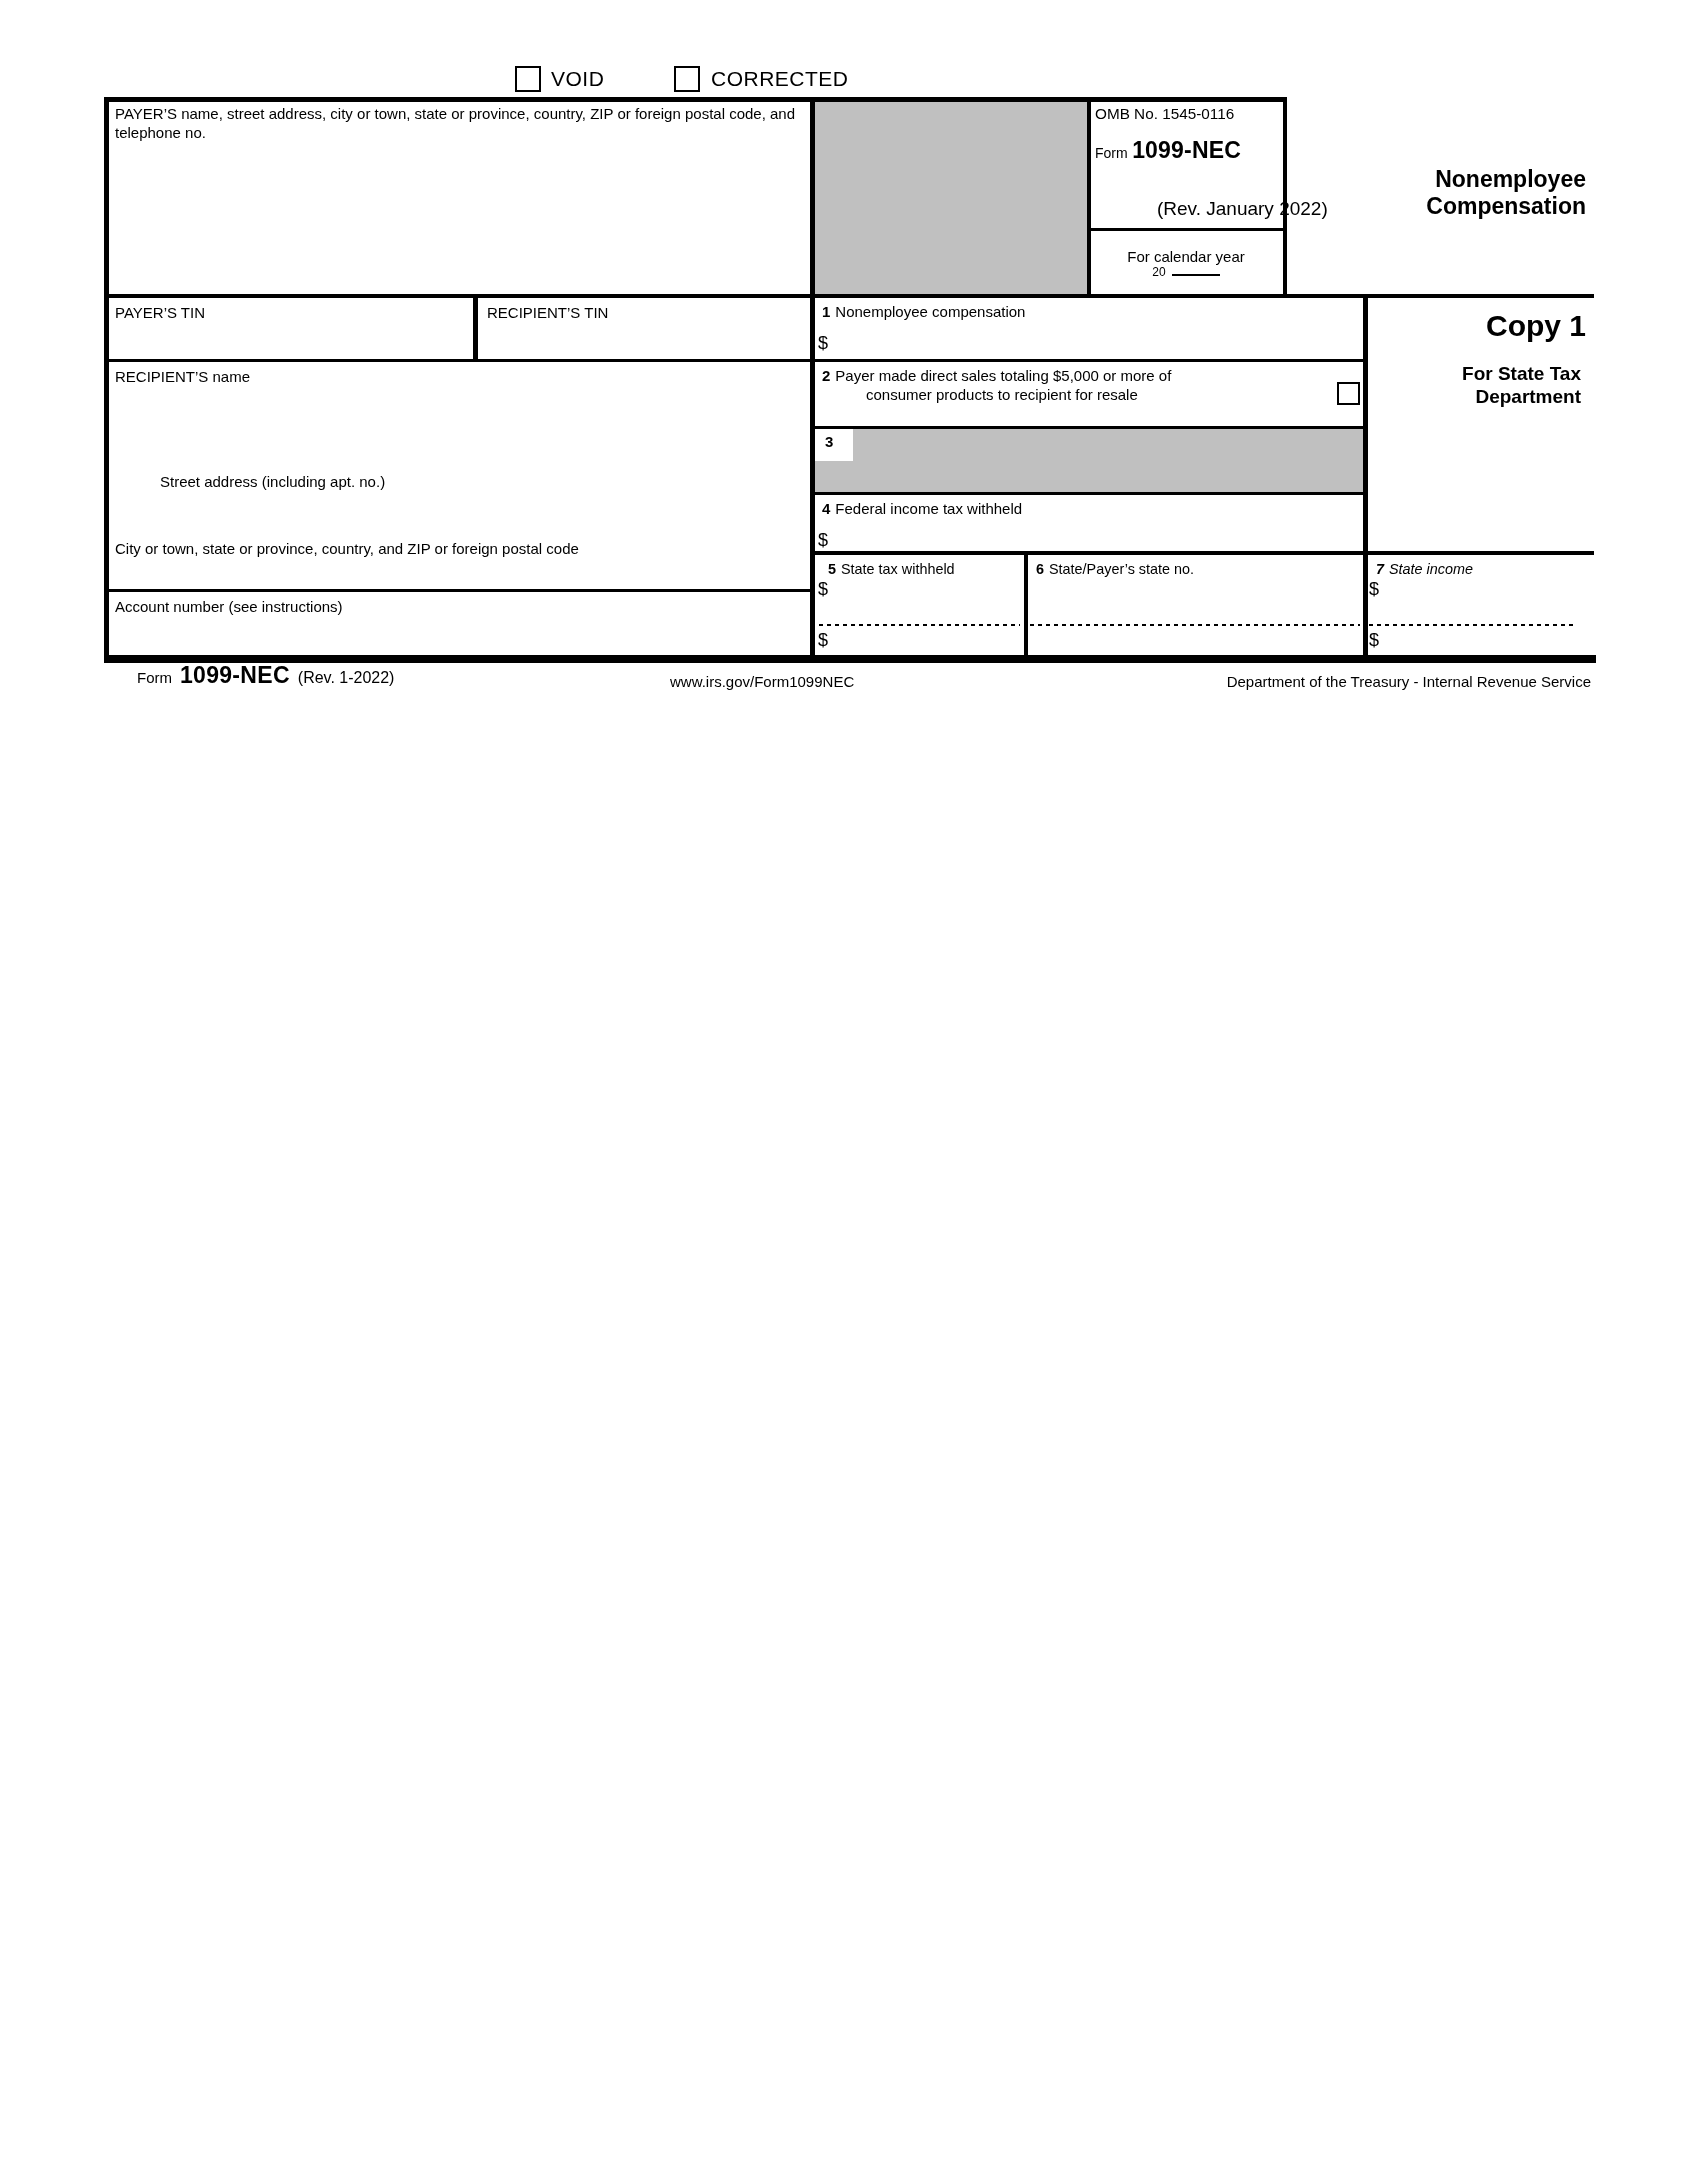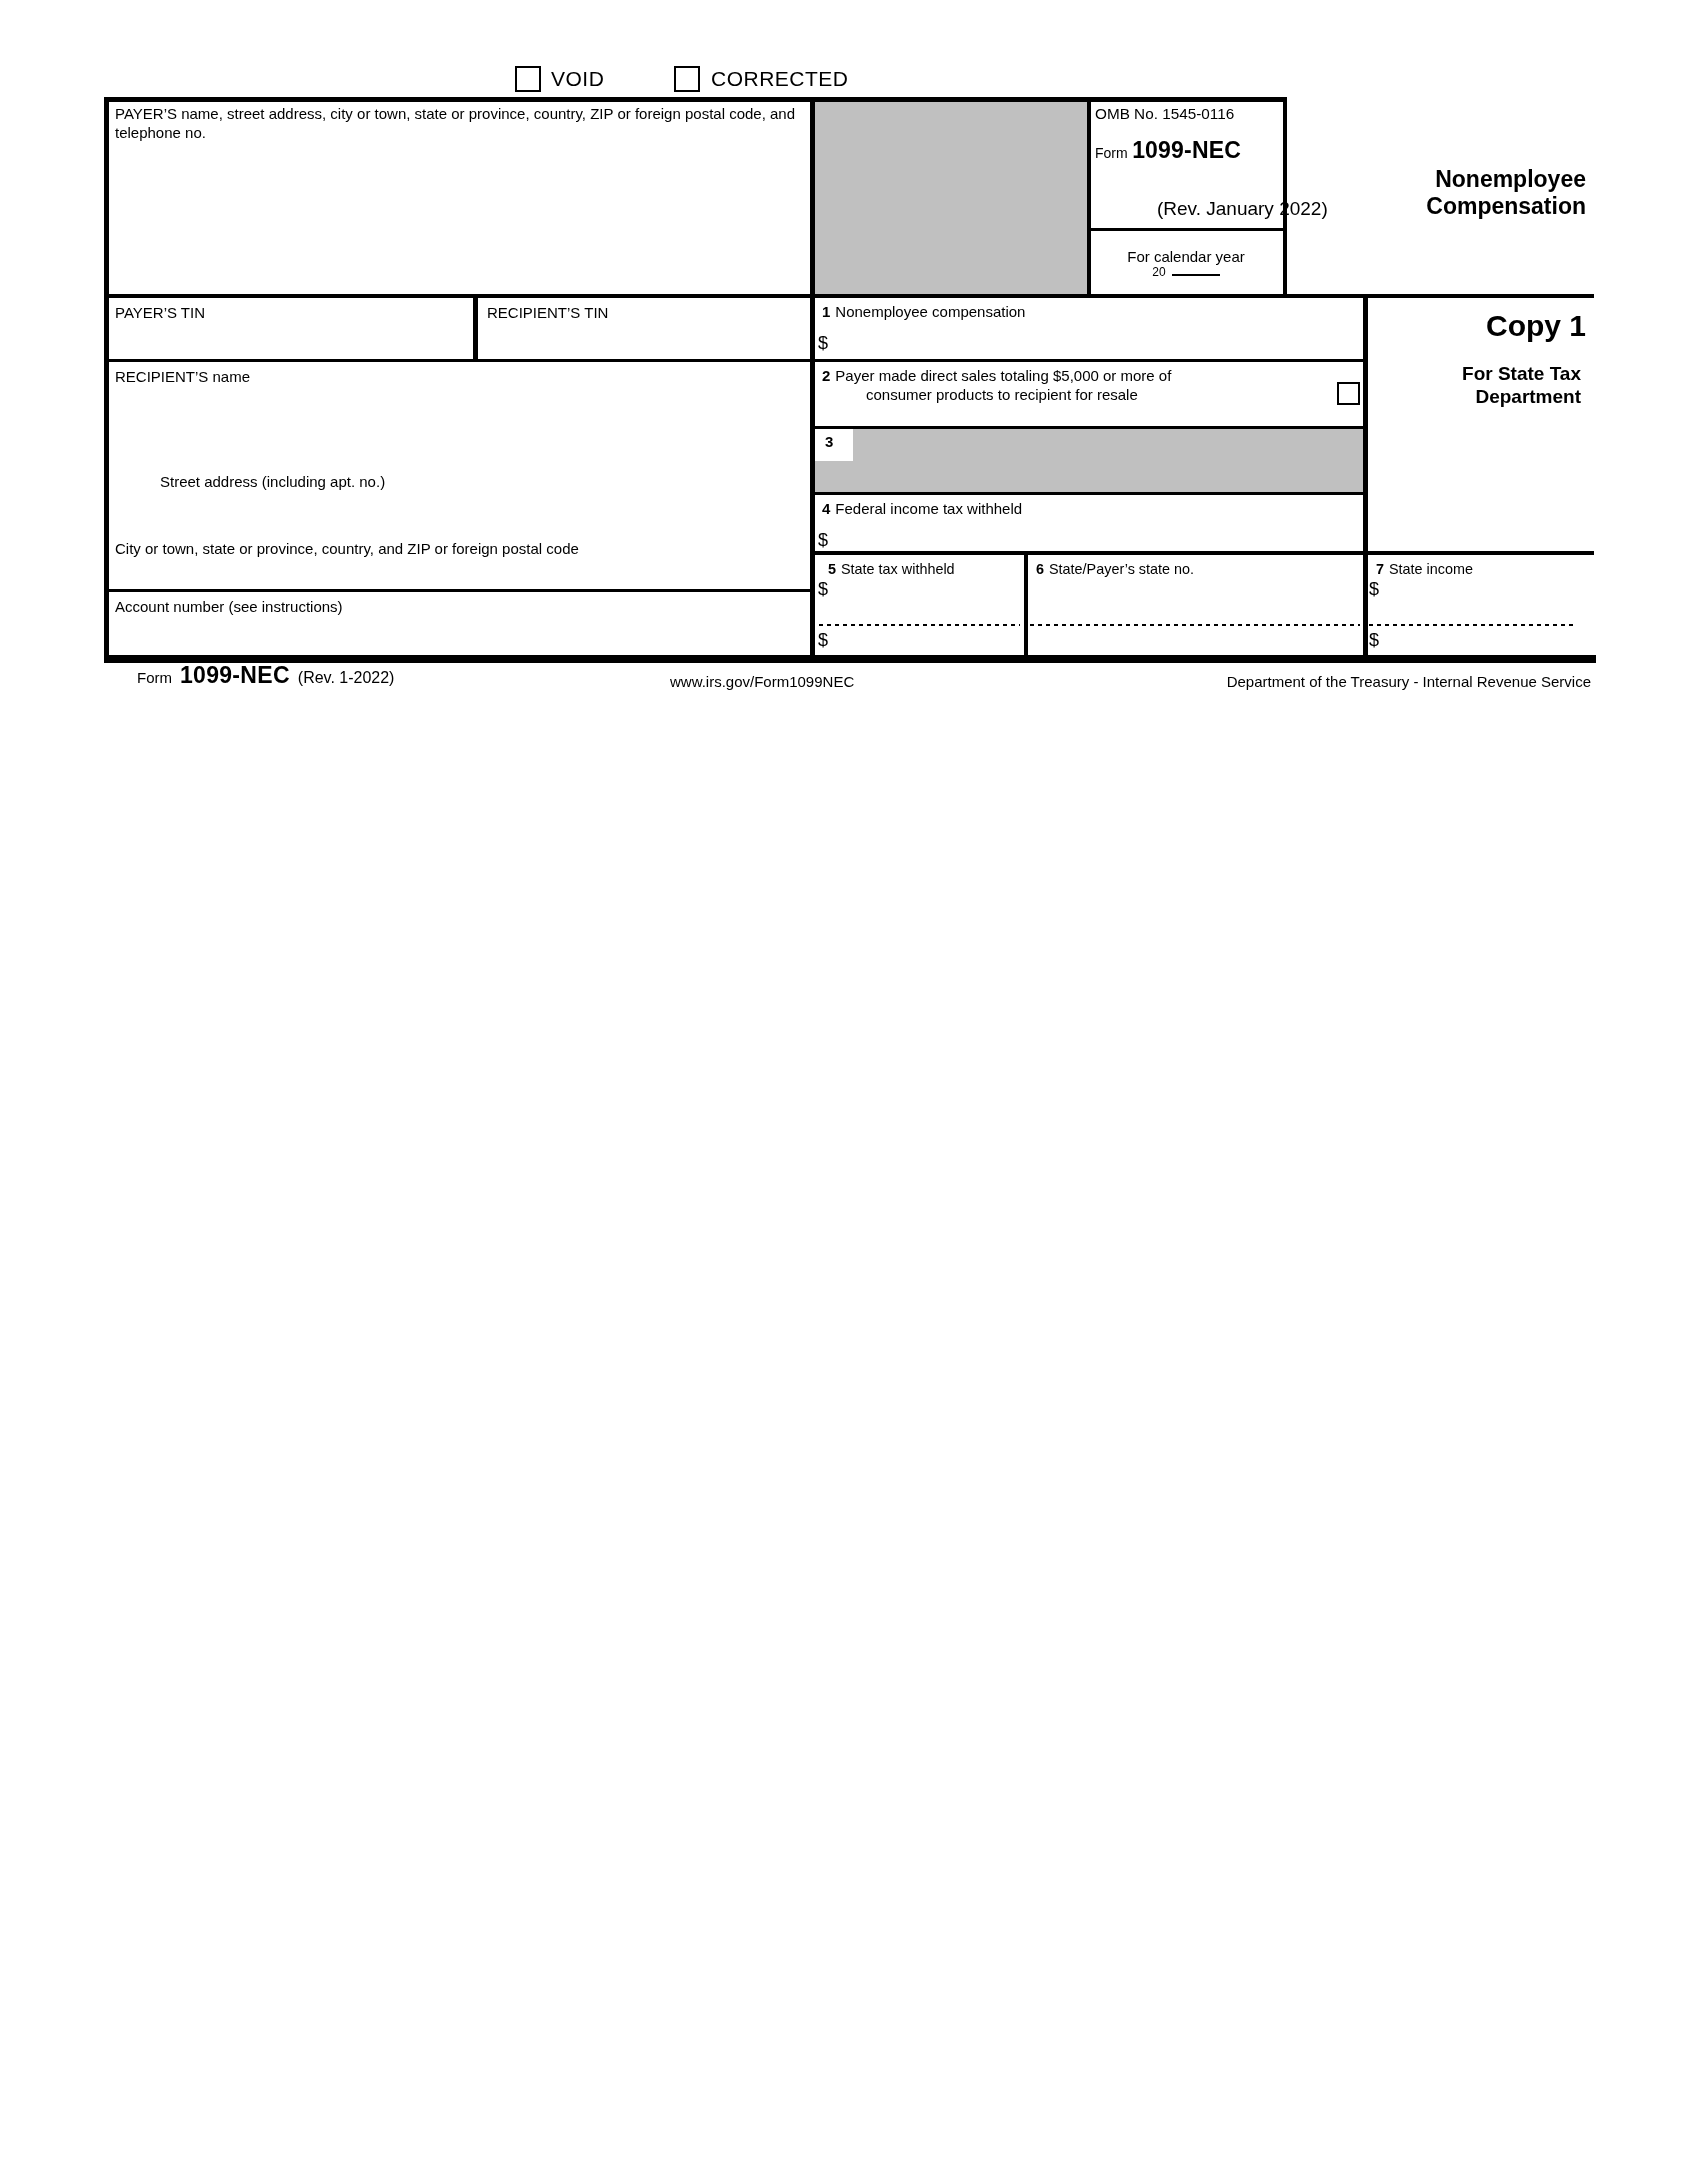--- a/index.html
+++ b/index.html
@@ -118,21 +118,21 @@
 <div class="lbl" style="left:828px;top:560px;font-size:14.4px;">
   <span class="num">5</span><span>State tax withheld</span>
 </div>
 <div class="dollar" style="left:818px;top:579px;">$</div>
 <div class="dollar" style="left:818px;top:630px;">$</div>
 
 <div class="lbl" style="left:1036px;top:560px;font-size:14.4px;">
   <span class="num">6</span><span>State/Payer’s state no.</span>
 </div>
 
-<div class="lbl" style="left:1376px;top:560px;font-size:14.4px;">
+<div class="lbl" style="left:1376px;top:560px;font-size:14.4px;font-style:italic;">
   <span class="num">7</span><span>State income</span>
 </div>
 <div class="dollar" style="left:1369px;top:579px;">$</div>
 <div class="dollar" style="left:1369px;top:630px;">$</div>
 
 <div class="footer-left">
   <span class="f-small">Form</span>
   <span class="f-big">1099-NEC</span>
   <span class="f-med">(Rev. 1-2022)</span>
 </div>

